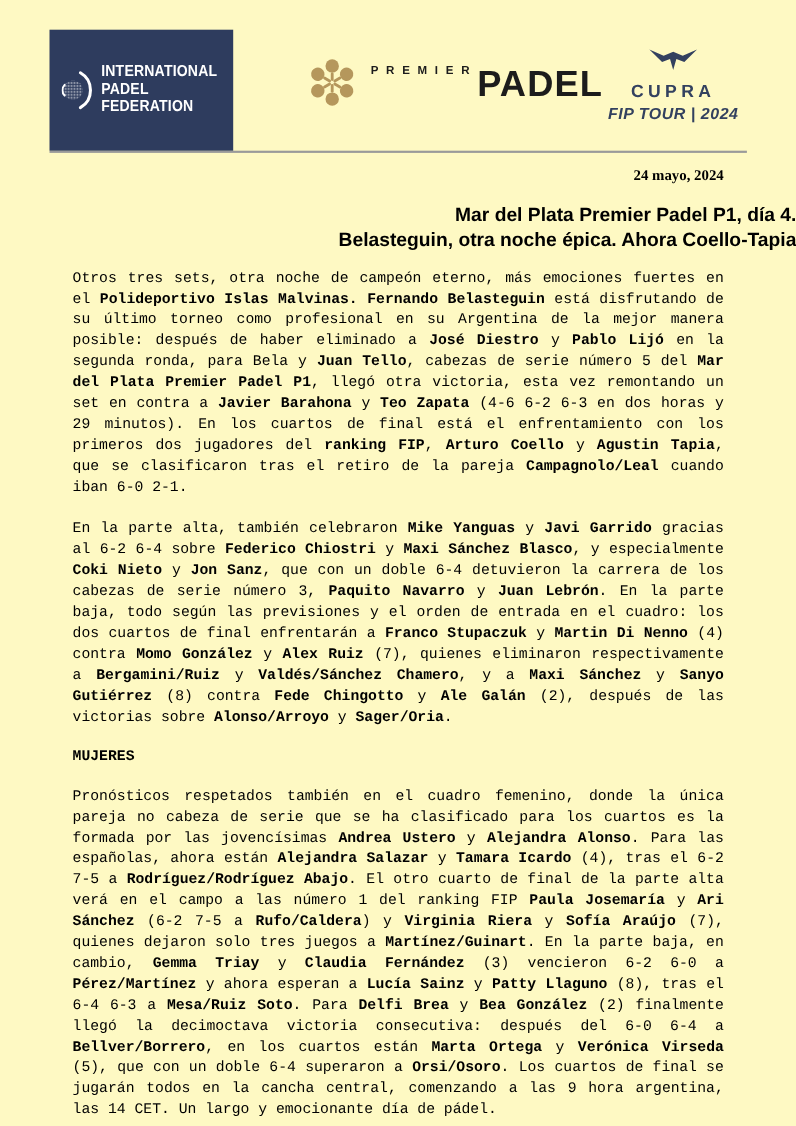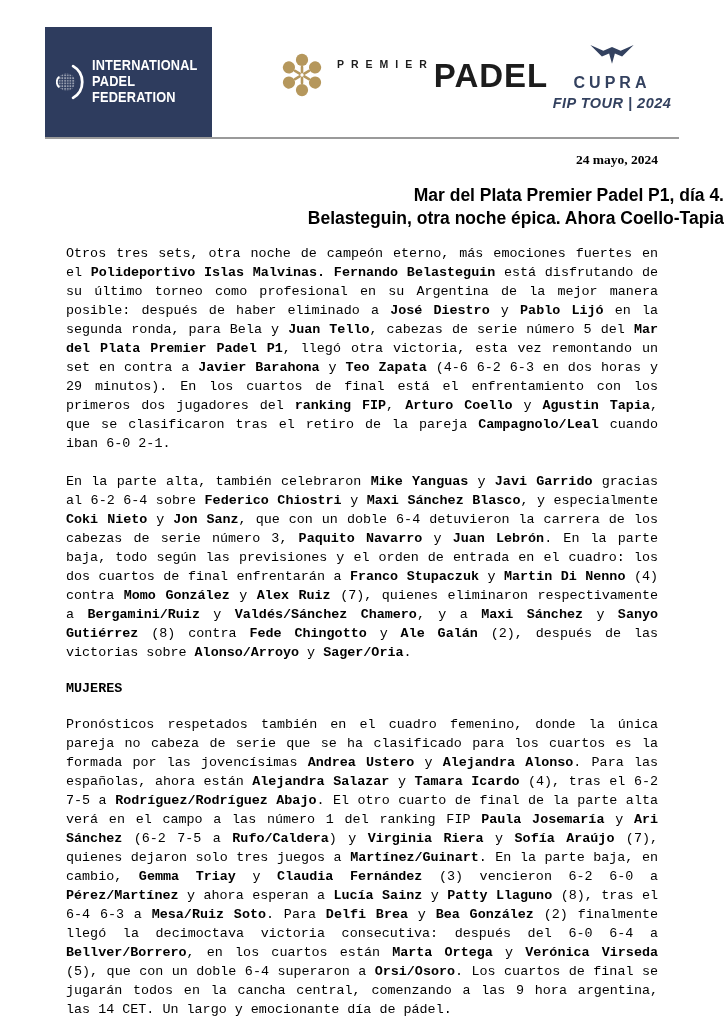--- a/index.html
+++ b/index.html
@@ -1,18 +1,18 @@
 <!DOCTYPE html>
 <html><head>
 <meta charset="utf-8">
 <style>
   html,body { margin:0; padding:0; background:#e8e8e8; }
   .page {
     position:relative; width:724px; height:1024px; margin:0 auto;
-    background:#ffffff; overflow:hidden;
+    background:#fef9c3; overflow:hidden;
     font-family:"Liberation Sans","DejaVu Sans",sans-serif; color:#000;
   }
   
   .header {
     position:relative; height:137px; margin:0 45px 0 45px;
     border-bottom:2px solid #9a9a9a;
   }
   .ipf-box {
     position:absolute; left:0; top:27px; width:167px; height:110px;
     background:#2e3c5e; display:flex; align-items:center; gap:8px;

